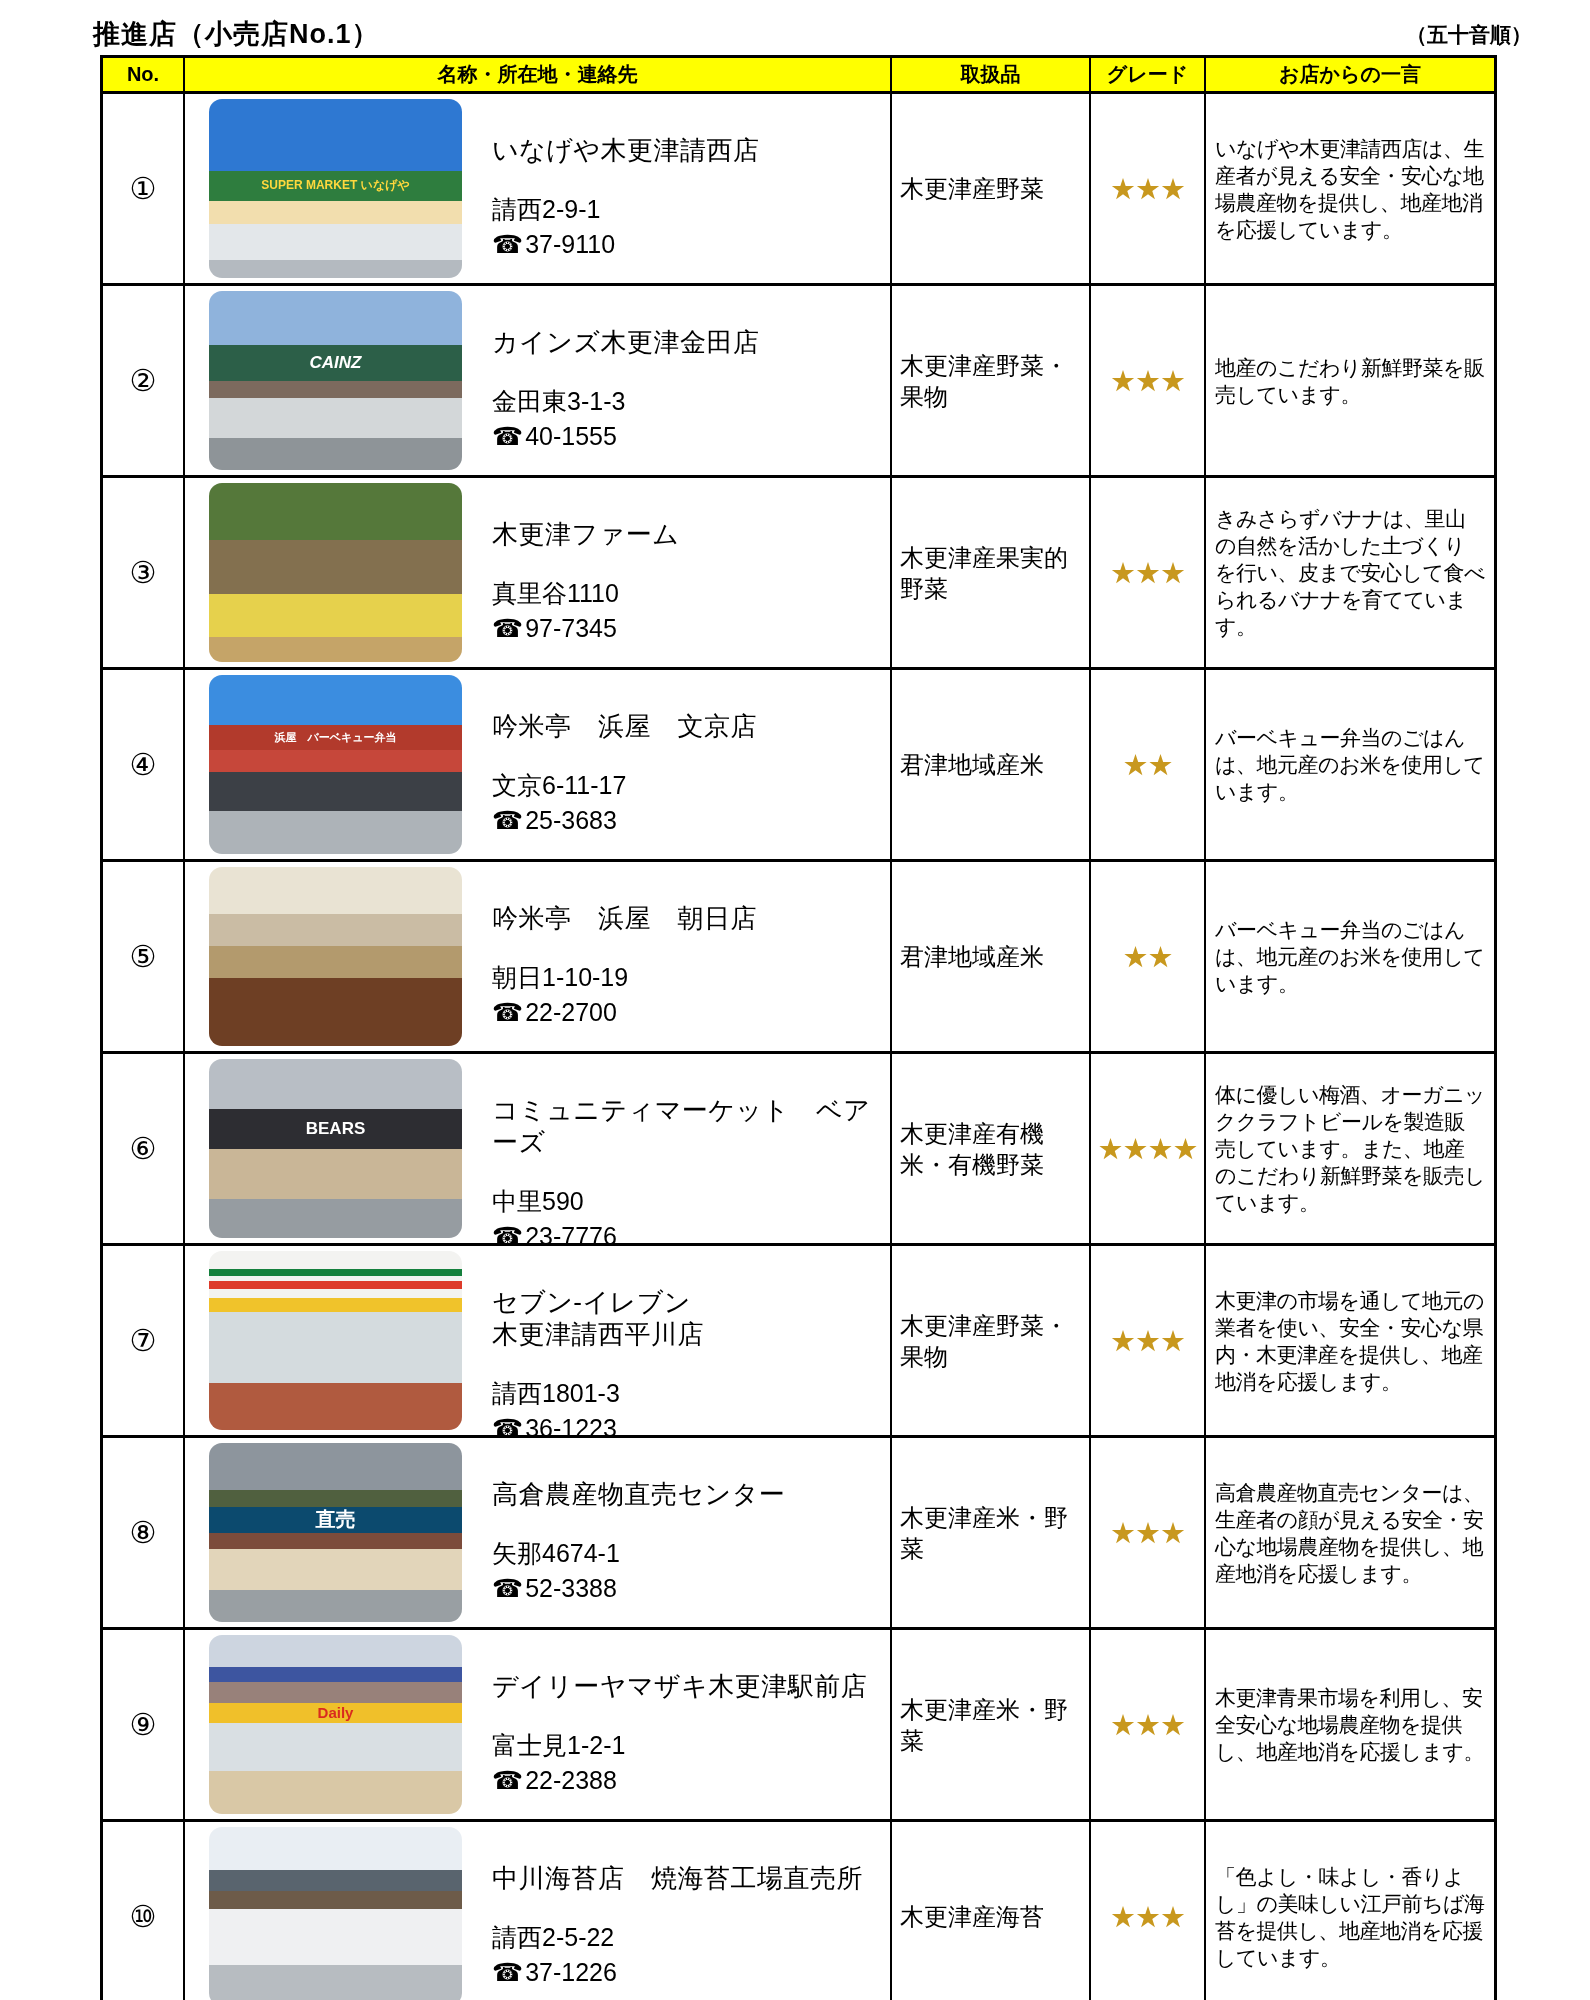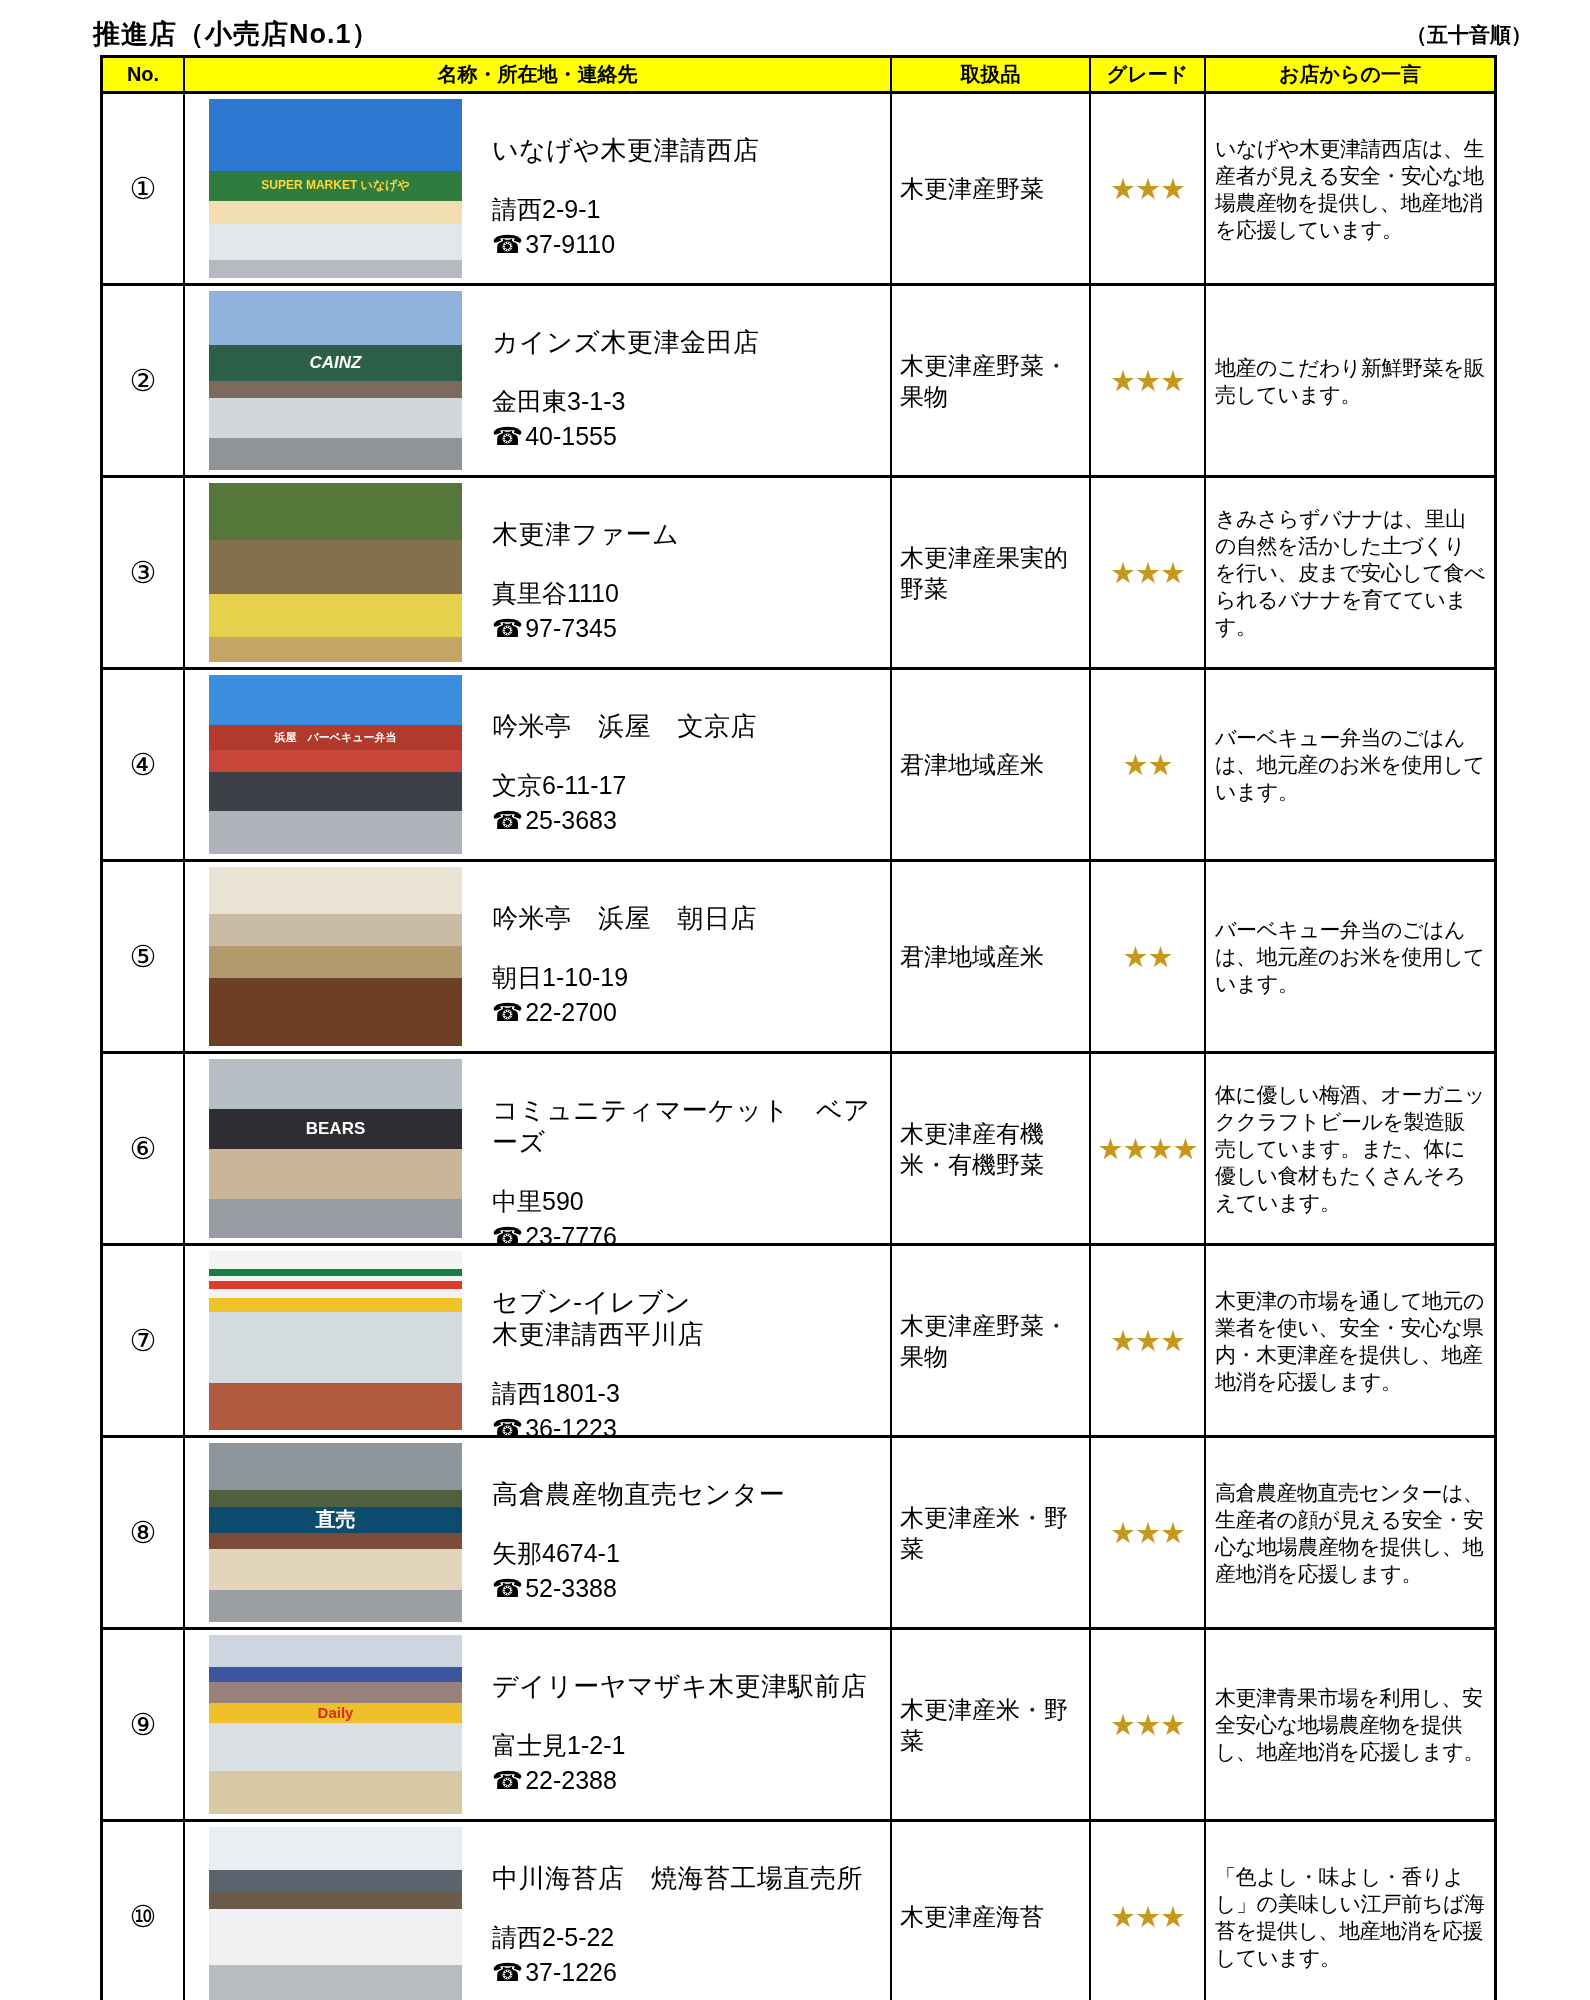--- a/index.html
+++ b/index.html
@@ -15,21 +15,21 @@
   .row.header{height:33px;border-top:none;background:#FFFF00;}
   .cell{box-sizing:border-box;overflow:hidden;}
   .cell + .cell{border-left:2px solid #000;}
   .c-no{width:80px;flex:0 0 80px;display:flex;align-items:center;justify-content:center;}
   .c-name{width:707px;flex:0 0 707px;display:flex;}
   .c-prod{width:199px;flex:0 0 199px;display:flex;align-items:center;padding:0 8px;}
   .c-grade{width:115px;flex:0 0 115px;display:flex;align-items:center;justify-content:center;}
   .c-comment{width:290px;flex:0 0 290px;display:flex;align-items:center;padding:0 9px;}
   .header .cell{display:flex;align-items:center;justify-content:center;font-size:20px;font-weight:600;padding:0;}
   .row-no{font-size:30px;}
-  .photo{width:253px;height:179px;margin:5px 0 5px 24px;flex:0 0 253px;display:flex;flex-direction:column;overflow:hidden;}
+  .photo{width:253px;height:179px;margin:5px 0 5px 24px;flex:0 0 253px;display:flex;flex-direction:column;overflow:hidden;border-radius:13px;}
   .photo .stripe{display:flex;align-items:center;justify-content:center;font-weight:bold;white-space:nowrap;overflow:hidden;}
   .nameblock{margin-left:30px;padding-top:40px;}
   .store-name{font-size:26px;letter-spacing:0.5px;white-space:pre-line;line-height:32px;}
   .addr{margin-top:26px;font-size:25px;line-height:35px;}
   .phone{display:flex;align-items:center;}
   .ph-icon{margin-right:2px;}
   .c-prod span{font-size:24px;line-height:31px;}
   .stars{font-size:29px;letter-spacing:-1px;color:#C8981E;white-space:nowrap;}
   .c-comment span{font-size:21px;line-height:27px;letter-spacing:-0.5px;}
 </style>
@@ -226,21 +226,21 @@
         </div>
       </div>
     </div>
     <div class="cell c-prod">
       <span>木更津産有機米・有機野菜</span>
     </div>
     <div class="cell c-grade">
       <span class="stars" style="color: rgb(200, 152, 30);">★★★★</span>
     </div>
     <div class="cell c-comment">
-      <span>体に優しい梅酒、オーガニッククラフトビールを製造販売しています。また、体に優しい食材もたくさんそろえています。</span>
+      <span>体に優しい梅酒、オーガニッククラフトビールを製造販売しています。また、地産のこだわり新鮮野菜を販売しています。</span>
     </div>
   </div>
 
   <div class="row">
     <div class="cell c-no row-no">⑦</div>
     <div class="cell c-name">
       <div class="photo">
             <div class="stripe" style="background: rgb(243, 243, 241); flex-grow: 10; flex-basis: 0px;"></div>
             <div class="stripe" style="background: rgb(21, 128, 61); flex-grow: 4; flex-basis: 0px;"></div>
             <div class="stripe" style="background: rgb(243, 243, 241); flex-grow: 3; flex-basis: 0px;"></div>

